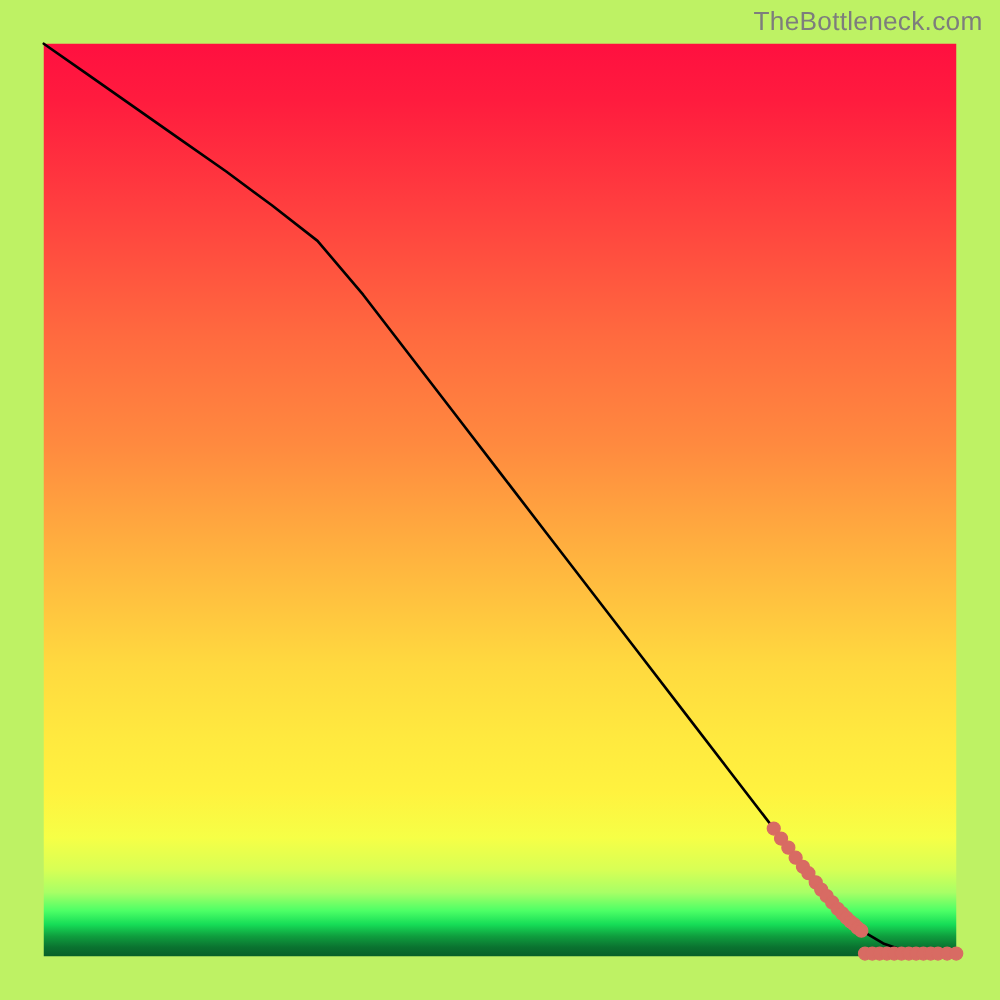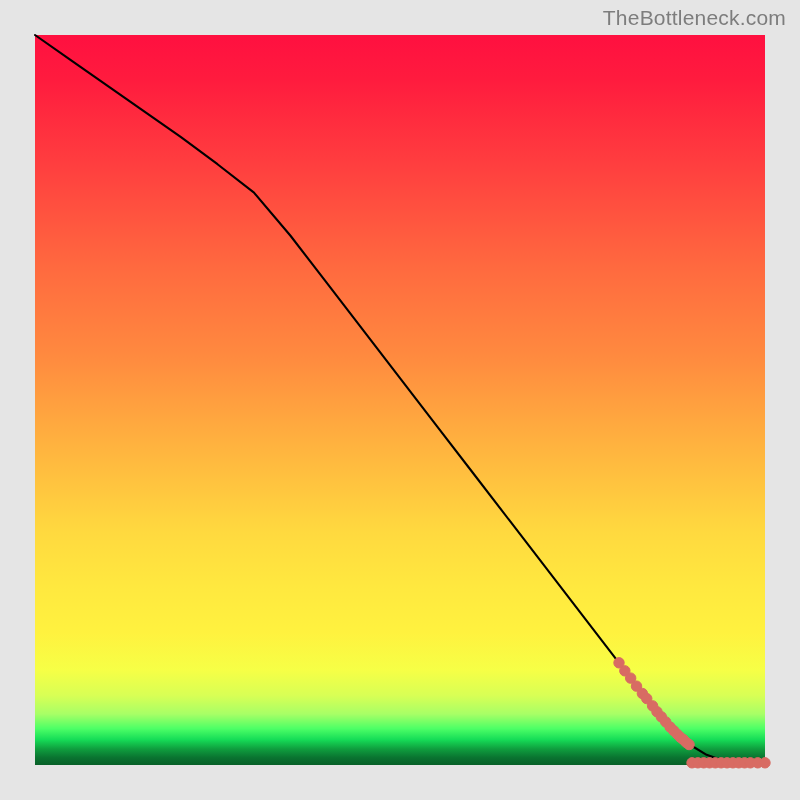--- a/index.html
+++ b/index.html
@@ -8,21 +8,21 @@
     width: 800px;
     height: 800px;
     background: #000;
     overflow: hidden;
     font-family: Arial, Helvetica, sans-serif;
   }
   .frame {
     position: relative;
     width: 800px;
     height: 800px;
-    background: #e5e5e5;
+    background: #bef264;
   }
   .watermark {
     position: absolute;
     top: 6px;
     right: 14px;
     color: #7d7d7d;
     font-size: 21px;
     letter-spacing: 0.2px;
     font-weight: 500;
     z-index: 10;

